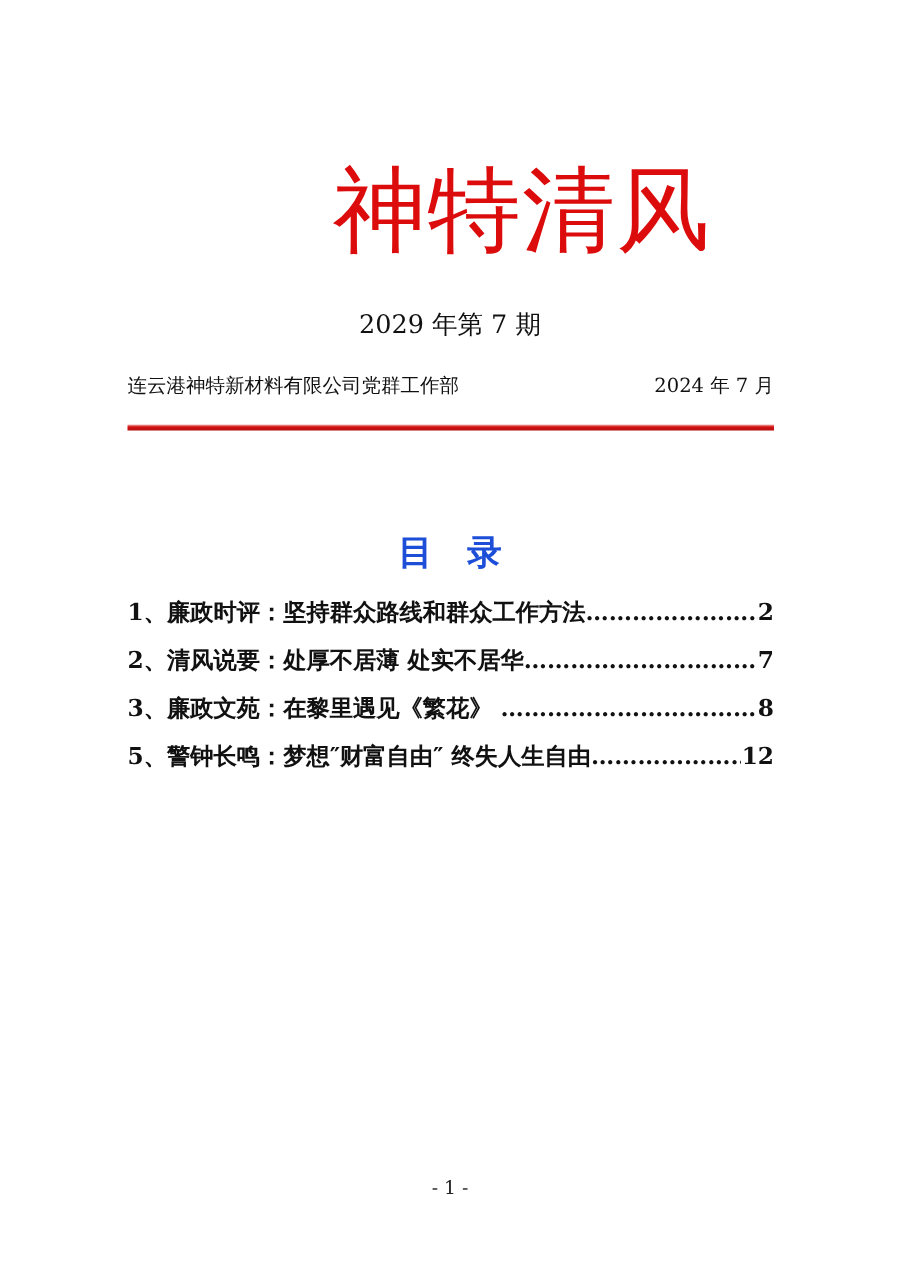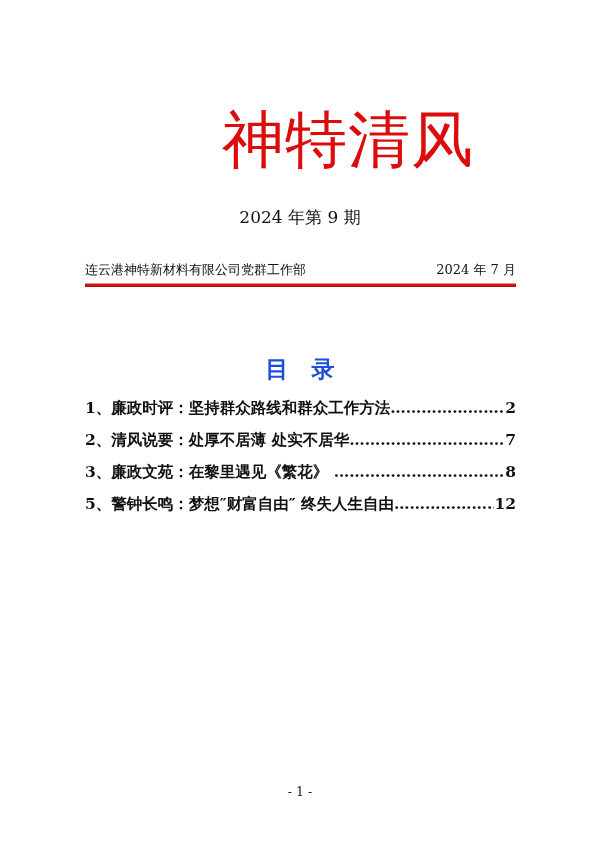--- a/index.html
+++ b/index.html
@@ -31,21 +31,21 @@
     top: 206px;
     left: 0;
     width: 100%;
     text-align: center;
     font-size: 17px;
     line-height: 1.3;
     color: #111111;
   }
   .masthead-row {
     position: absolute;
-    top: 262px;
+    top: 250px;
     left: 85px;
     width: 431px;
     display: flex;
     justify-content: space-between;
     align-items: center;
     font-size: 13px;
     line-height: 1.3;
     color: #111111;
   }
   .red-rule {
@@ -102,21 +102,21 @@
     color: #222222;
   }
 </style>
 </head>
 <body>
 
 <div class="page">
 
   <h1 class="title">神特清风</h1>
 
-  <div class="issue-line">2024 年第 9 期</div>
+  <div class="issue-line">2029 年第 7 期</div>
 
   <div class="masthead-row">
     <span>连云港神特新材料有限公司党群工作部</span>
     <span>2024 年 7 月</span>
   </div>
 
   <div class="red-rule"></div>
 
   <h2 class="toc-title">目　录</h2>
 

